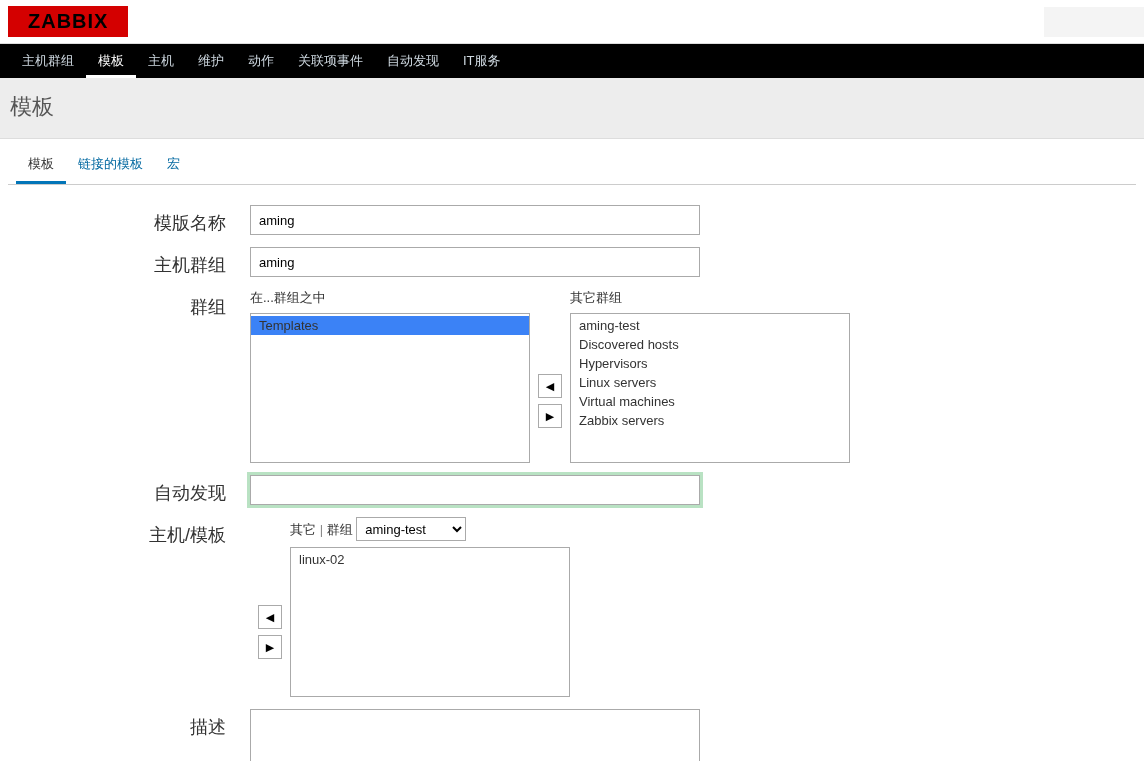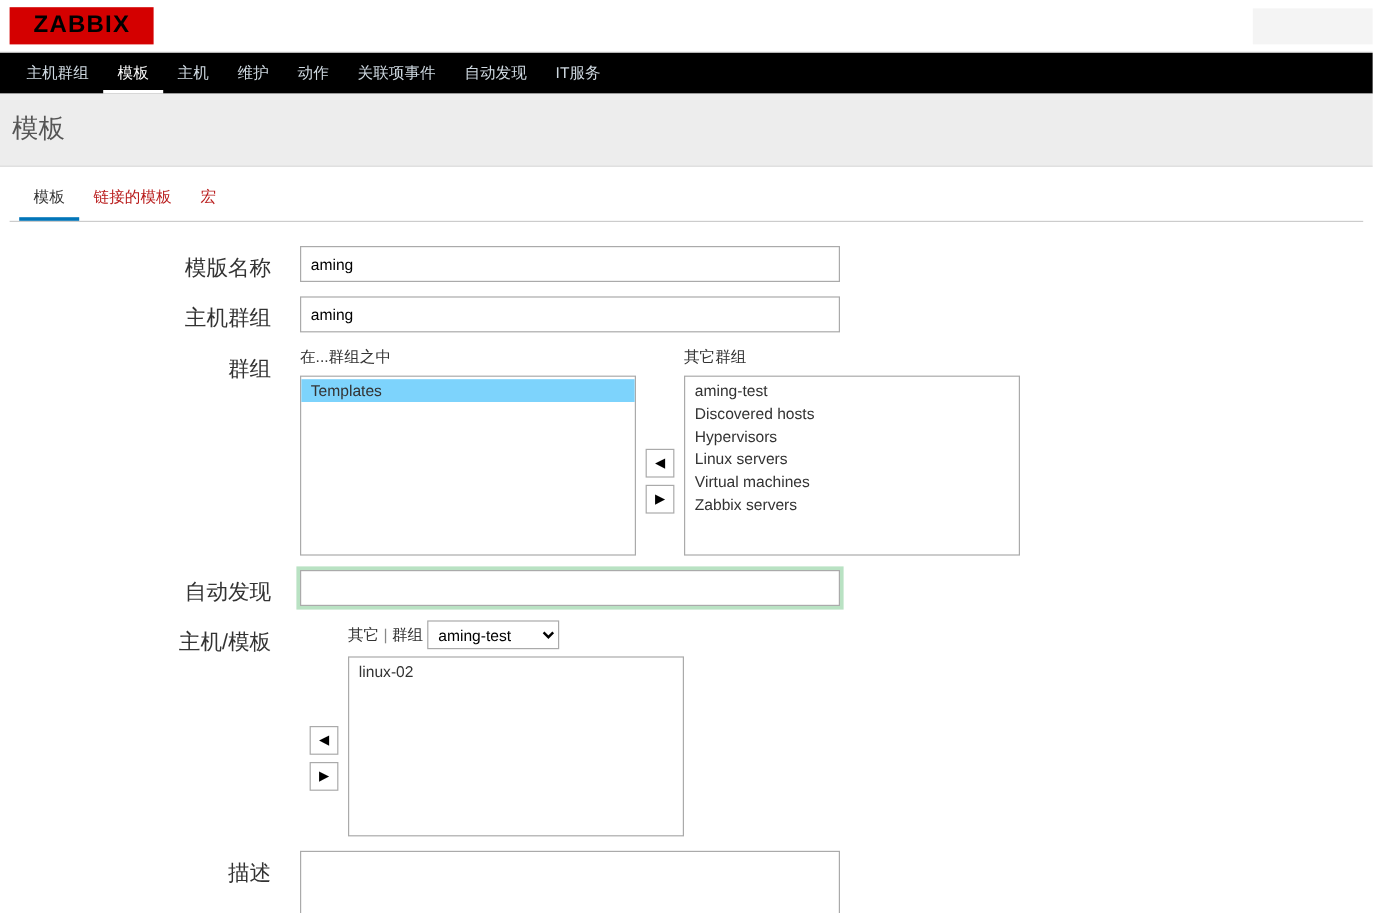--- a/index.html
+++ b/index.html
@@ -21,40 +21,40 @@
   .sub-bar { background: #000000; height: 34px; display: flex; align-items: center; padding-left: 10px; }
   .sub-item { color: #cfd9e1; padding: 0 12px; height: 100%; display: flex; align-items: center; cursor: pointer; font-size: 13px; }
   .sub-item.active { color: #fff; border-bottom: 3px solid #fff; padding-top: 3px; }
 
   
   .page-heading { background: #ededed; padding: 14px 10px 16px 10px; font-size: 22px; color: #555; border-bottom: 1px solid #ddd; }
 
   
   .form-panel { background: #fff; margin: 8px; border: 0; }
   .form-tabs { display: flex; border-bottom: 1px solid #ccc; padding-left: 8px; }
-  .form-tab { padding: 8px 12px; color: #b91c1c; cursor: pointer; }
+  .form-tab { padding: 8px 12px; color: #0369a1; cursor: pointer; }
   .form-tab.active { color: #333; border-bottom: 3px solid #0275b8; }
 
   
   .form-body { padding: 20px 10px; }
   .form-row { display: flex; margin-bottom: 12px; }
   .form-label { width: 220px; text-align: right; padding-right: 12px; padding-top: 6px; color: #333; font-size: 18px; }
   .form-control { flex: 0 0 auto; padding-left: 12px; }
 
   input[type=text].wide { width: 450px; height: 30px; padding: 4px 8px; border: 1px solid #aaa; font-size: 13px; }
   .new-group-input { width: 450px; height: 30px; padding: 4px 8px; border: 1px solid #aaa; font-size: 13px; outline: 3px solid #b9e2c3; outline-offset: 0; }
 
   
   .dual-wrap { display: flex; align-items: center; }
   .dual-col { width: 280px; }
   .dual-caption { margin-bottom: 6px; font-size: 13px; }
   .dual-caption .sep { color: #888; }
   .listbox { width: 280px; height: 150px; border: 1px solid #aaa; background: #fff; overflow: auto; font-size: 13px; padding: 2px 0; }
   .listbox .opt { padding: 2px 8px; cursor: default; }
-  .listbox .opt.selected { background: #7dd3fc; }
+  .listbox .opt.selected { background: #3b82f6; }
   .dual-buttons { width: 40px; display: flex; flex-direction: column; align-items: center; justify-content: center; gap: 6px; padding-top: 50px; }
   .arrow-btn { width: 24px; height: 24px; border: 1px solid #aaa; background: #fff; cursor: pointer; font-size: 11px; line-height: 20px; text-align: center; padding: 0; }
   select.group-select { height: 24px; border: 1px solid #aaa; background: #fff; font-size: 13px; min-width: 110px; padding: 0 4px; }
 
   textarea.desc { width: 450px; height: 80px; border: 1px solid #aaa; padding: 6px; font-size: 13px; resize: none; }
 </style>
 </head>
 <body>
 
 <div class="top-bar">

